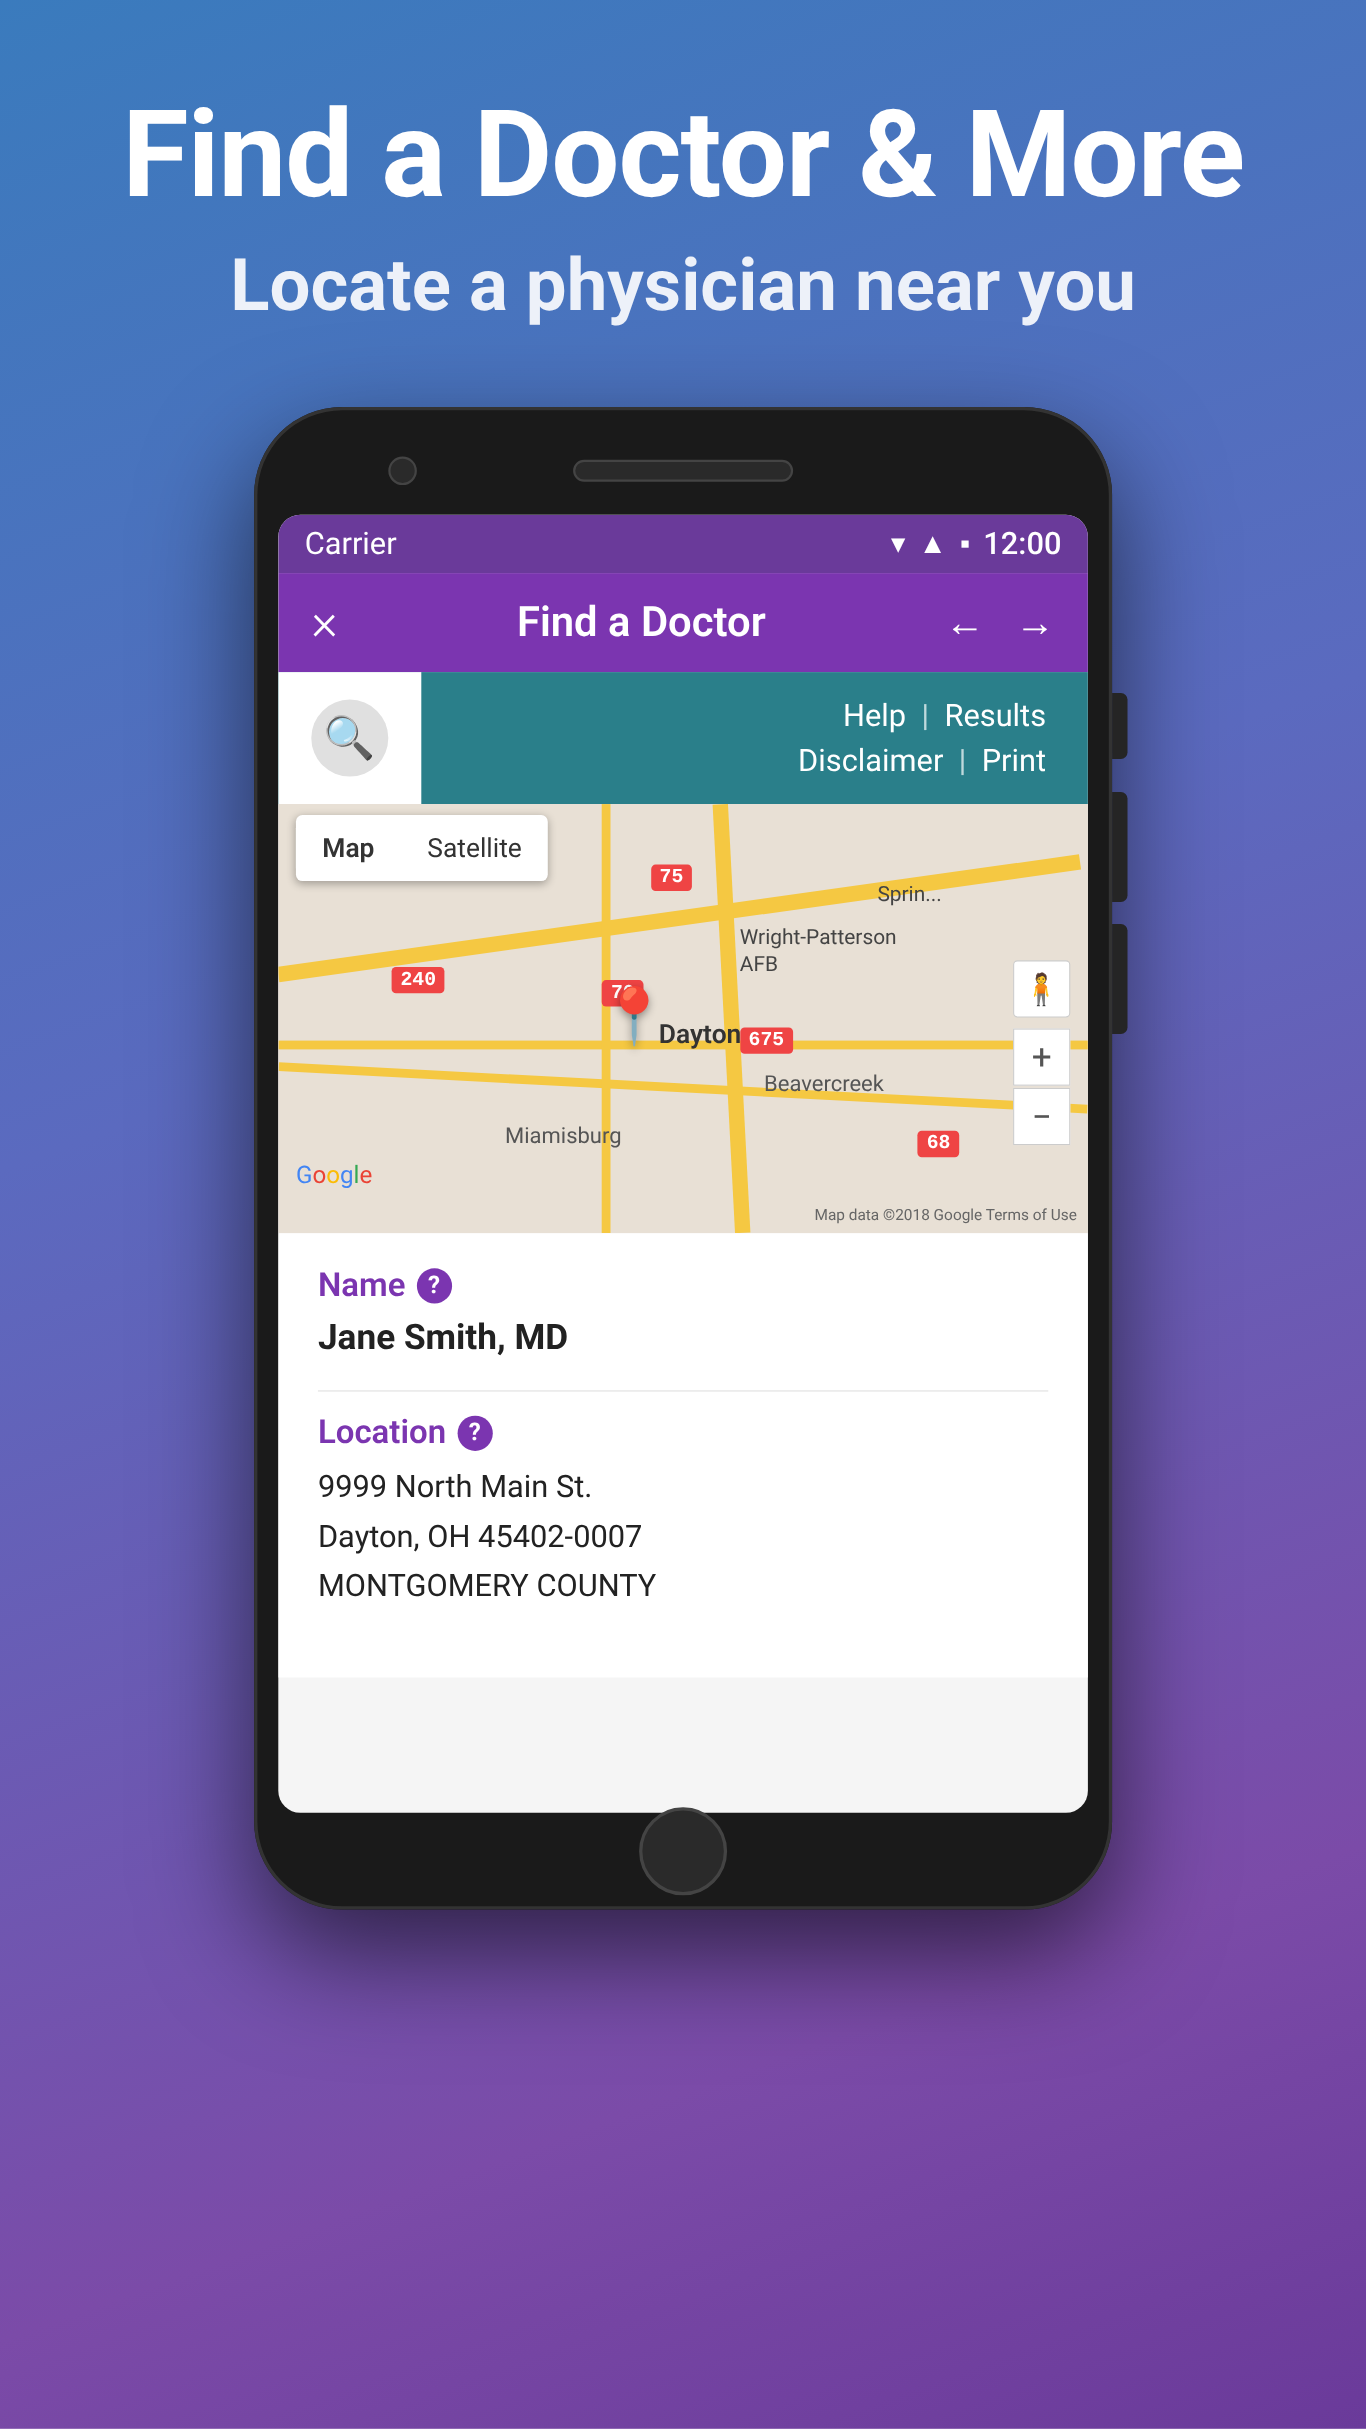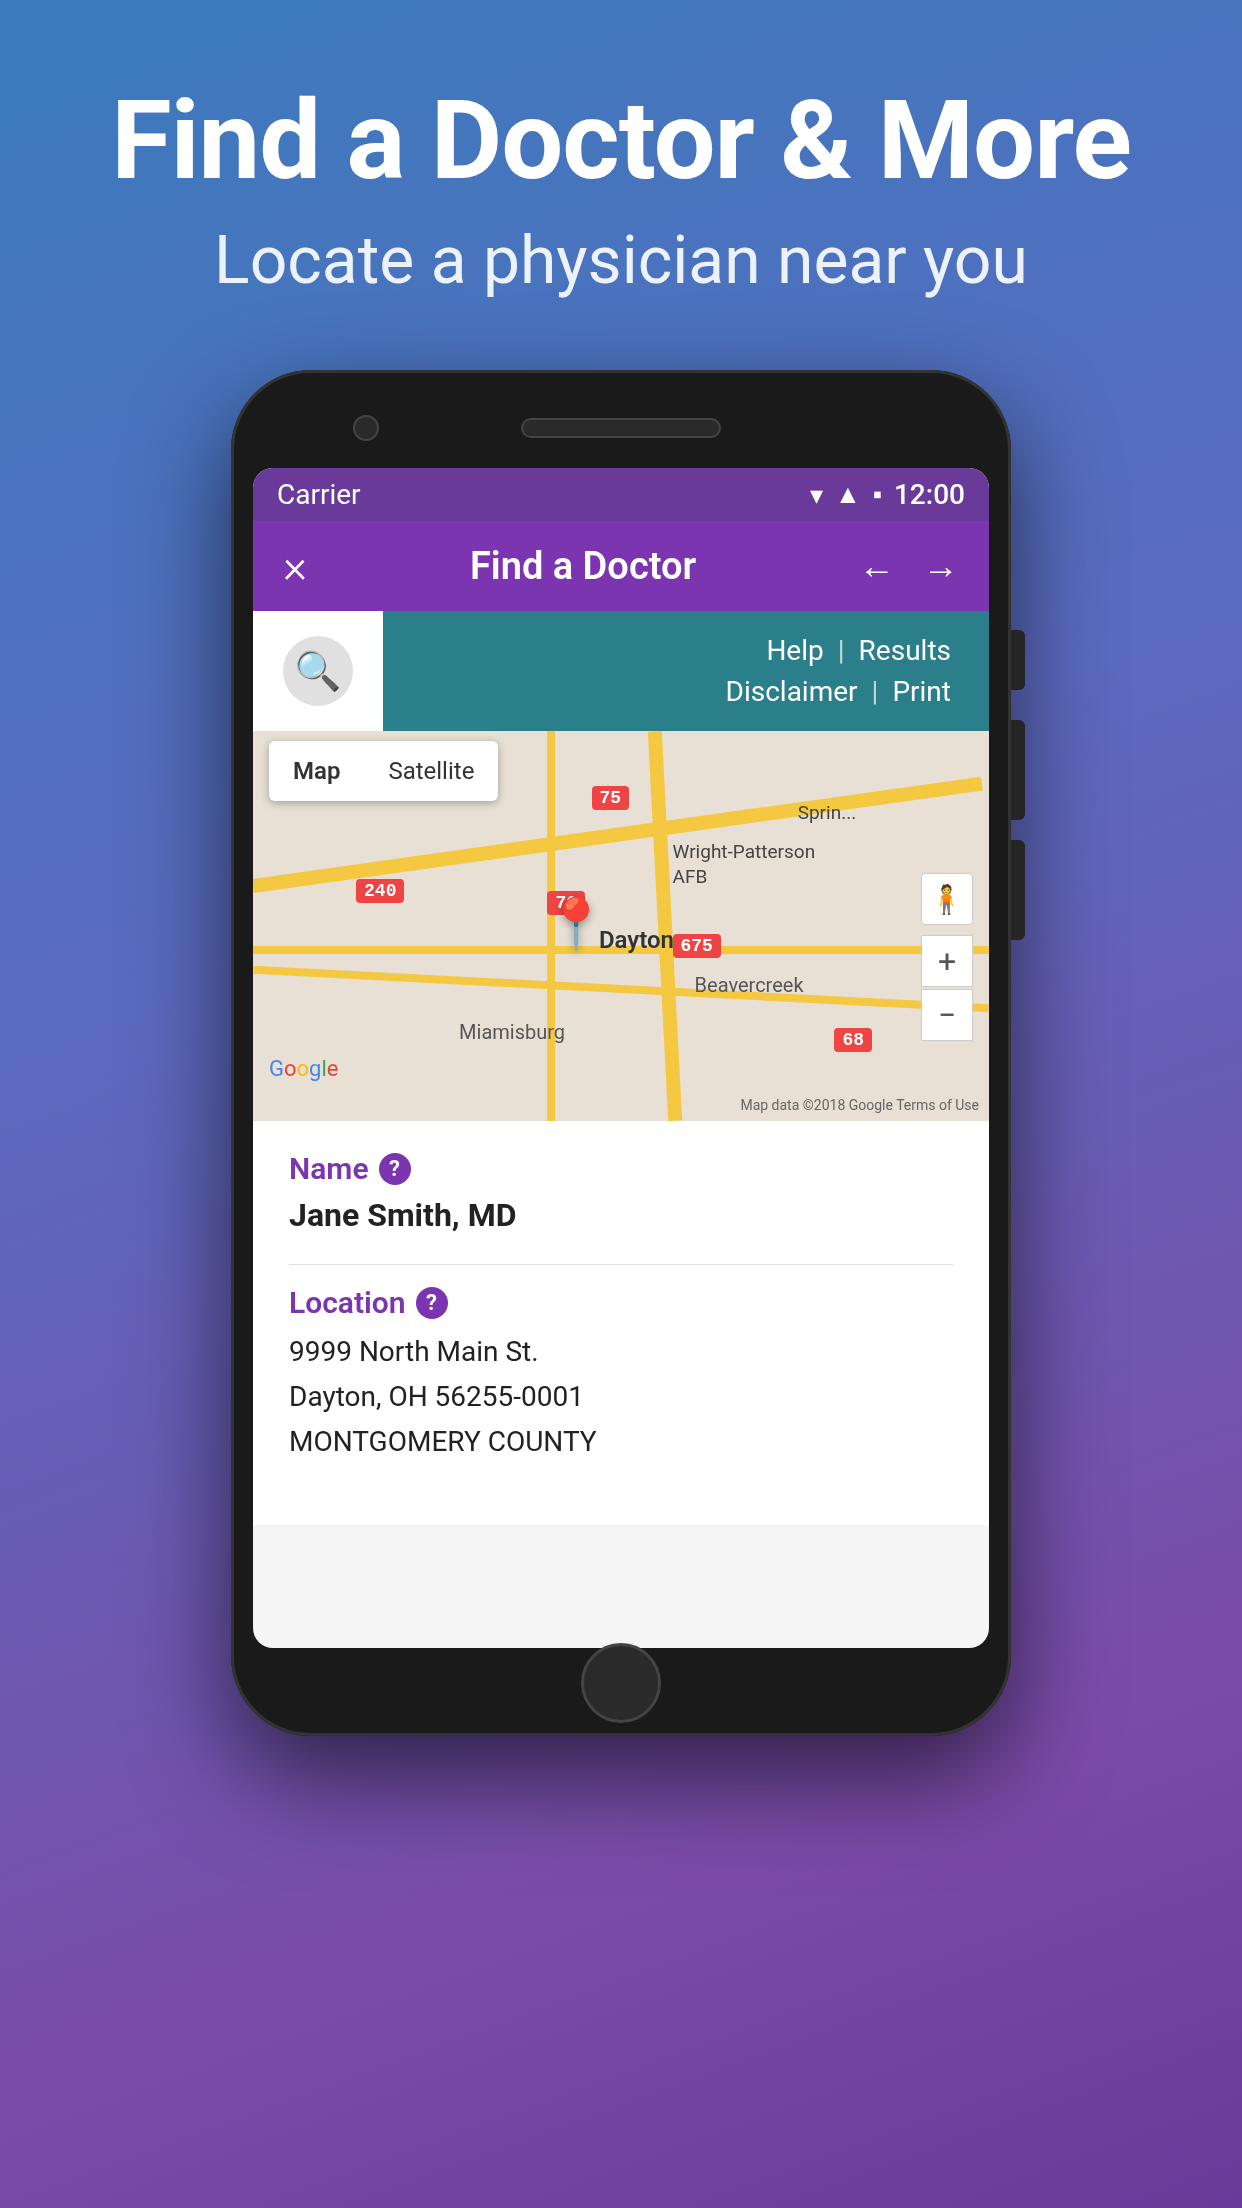--- a/index.html
+++ b/index.html
@@ -28,21 +28,21 @@
       font-size: 110px;
       font-weight: 700;
       color: white;
       line-height: 1.1;
       margin-bottom: 20px;
       letter-spacing: -1px;
     }
 
     .hero-subtitle {
       font-size: 66px;
-      font-weight: 400;
+      font-weight: 700;
       color: rgba(255,255,255,0.9);
       line-height: 1.2;
     }
 
     
     .phone-wrapper {
       width: 820px;
       flex: 1;
       display: flex;
       justify-content: center;
@@ -609,21 +609,21 @@
 
         <div class="divider"></div>
 
         
         <div class="field-label">
           <span>Location</span>
           <div class="help-icon">?</div>
         </div>
         <div class="field-value-multi">
           <div>9999 North Main St.</div>
-          <div>Dayton, OH 56255-0001</div>
+          <div>Dayton, OH 45402-0007</div>
           <div>MONTGOMERY COUNTY</div>
         </div>
 
       </div>
 
     </div>
 
     <div class="phone-bottom-bezel">
       <div class="home-btn"></div>
     </div>

